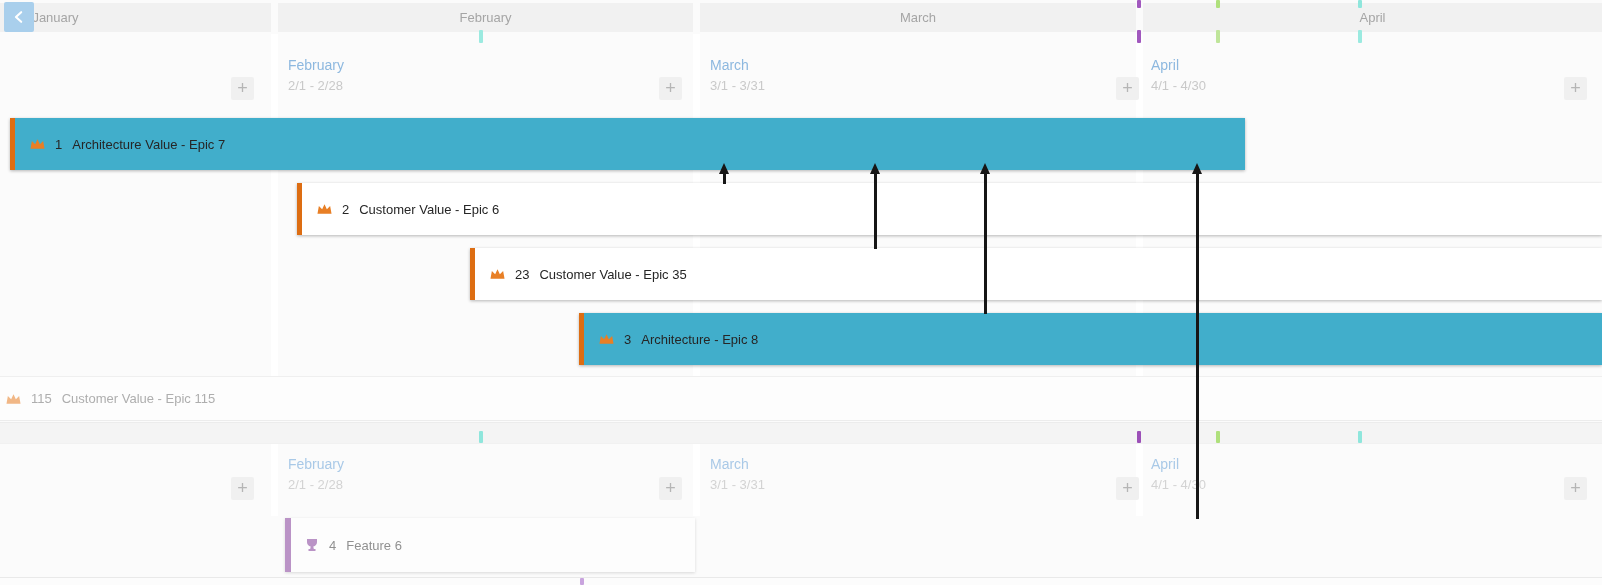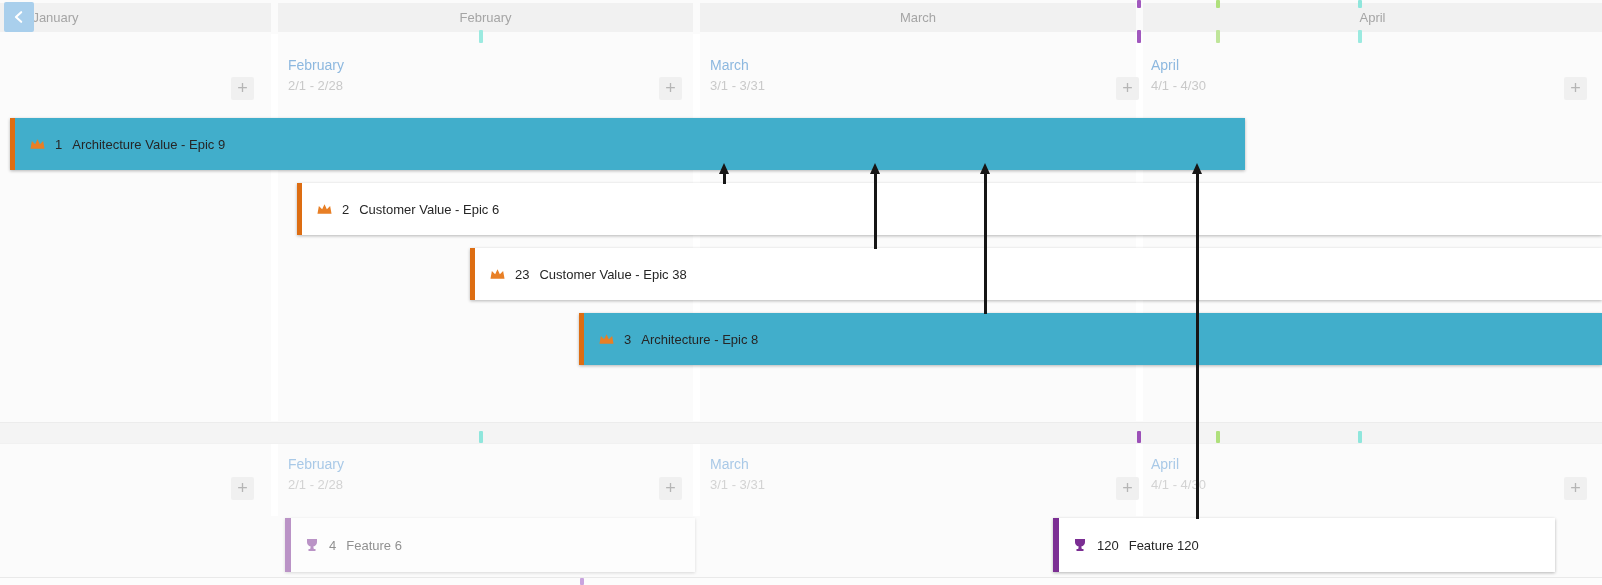--- a/index.html
+++ b/index.html
@@ -109,53 +109,62 @@
   <div class="card-range" style="left:1151px;top:78px;">4/1 - 4/30</div>
   <button class="plus" style="left:1564px;top:77px;">+</button>
 
   <div class="bar teal" style="left:10px;top:118px;width:1235px;">
     <span class="icn">
       <svg width="15" height="12" viewBox="0 0 16 12">
           <path d="M0.5 11 L2 2.8 L5.5 6.3 L8 0.8 L10.5 6.3 L14 2.8 L15.5 11 Z" fill="#E87F25"></path>
         </svg>
     </span>
     <span class="wid">1</span>
-    <span class="wtitle">Architecture Value - Epic 9</span>
+    <span class="wtitle">Architecture Value - Epic 7</span>
   </div>
 
   <div class="bar white" style="left:297px;top:183px;width:1305px;">
     <span class="icn">
       <svg width="15" height="12" viewBox="0 0 16 12">
           <path d="M0.5 11 L2 2.8 L5.5 6.3 L8 0.8 L10.5 6.3 L14 2.8 L15.5 11 Z" fill="#E87F25"></path>
         </svg>
     </span>
     <span class="wid">2</span>
     <span class="wtitle">Customer Value - Epic 6</span>
   </div>
 
   <div class="bar white" style="left:470px;top:248px;width:1132px;">
     <span class="icn">
       <svg width="15" height="12" viewBox="0 0 16 12">
           <path d="M0.5 11 L2 2.8 L5.5 6.3 L8 0.8 L10.5 6.3 L14 2.8 L15.5 11 Z" fill="#E87F25"></path>
         </svg>
     </span>
     <span class="wid">23</span>
-    <span class="wtitle">Customer Value - Epic 38</span>
+    <span class="wtitle">Customer Value - Epic 35</span>
   </div>
 
   <div class="bar teal" style="left:579px;top:313px;width:1023px;">
     <span class="icn">
       <svg width="15" height="12" viewBox="0 0 16 12">
           <path d="M0.5 11 L2 2.8 L5.5 6.3 L8 0.8 L10.5 6.3 L14 2.8 L15.5 11 Z" fill="#E87F25"></path>
         </svg>
     </span>
     <span class="wid">3</span>
     <span class="wtitle">Architecture - Epic 8</span>
   </div>
 
+  <div class="ghost-row">
+    <span class="icn" style="opacity:.55;">
+      <svg width="15" height="12" viewBox="0 0 16 12">
+          <path d="M0.5 11 L2 2.8 L5.5 6.3 L8 0.8 L10.5 6.3 L14 2.8 L15.5 11 Z" fill="#E87F25"></path>
+        </svg>
+    </span>
+    <span class="wid">115</span>
+    <span class="wtitle">Customer Value - Epic 115</span>
+  </div>
 
   <div class="divider"></div>
 
   <button class="plus" style="left:231px;top:477px;">+</button>
   <div class="card-label lower" style="left:288px;top:456px;">February</div>
   <div class="card-range lower" style="left:288px;top:477px;">2/1 - 2/28</div>
   <button class="plus" style="left:659px;top:477px;">+</button>
   <div class="card-label lower" style="left:710px;top:456px;">March</div>
   <div class="card-range lower" style="left:710px;top:477px;">3/1 - 3/31</div>
   <button class="plus" style="left:1116px;top:477px;">+</button>
@@ -166,29 +175,20 @@
   <div class="bar feature faded" style="left:285px;top:518px;width:410px;">
     <span class="icn">
       <svg width="14" height="14" viewBox="0 0 14 14">
           <path d="M2 1h10v3.2c0 2.2-1.6 4-3.7 4.4l.5 2.4h1.7v2H3.5v-2h1.7l.5-2.4C3.6 8.2 2 6.4 2 4.2Z" fill="#7B2E93"></path>
         </svg>
     </span>
     <span class="wid">4</span>
     <span class="wtitle">Feature 6</span>
   </div>
 
-  <div class="bar feature" style="left:1053px;top:518px;width:502px;">
-    <span class="icn">
-      <svg width="14" height="14" viewBox="0 0 14 14">
-          <path d="M2 1h10v3.2c0 2.2-1.6 4-3.7 4.4l.5 2.4h1.7v2H3.5v-2h1.7l.5-2.4C3.6 8.2 2 6.4 2 4.2Z" fill="#7B2E93"></path>
-        </svg>
-    </span>
-    <span class="wid">120</span>
-    <span class="wtitle">Feature 120</span>
-  </div>
 
   <div class="dep" style="left:718px;top:163px;height:21px;">
     <div class="head"></div>
       <div class="line"></div>
   </div>
   <div class="dep" style="left:869px;top:163px;height:86px;">
     <div class="head"></div>
       <div class="line"></div>
   </div>
   <div class="dep" style="left:979px;top:163px;height:151px;">

